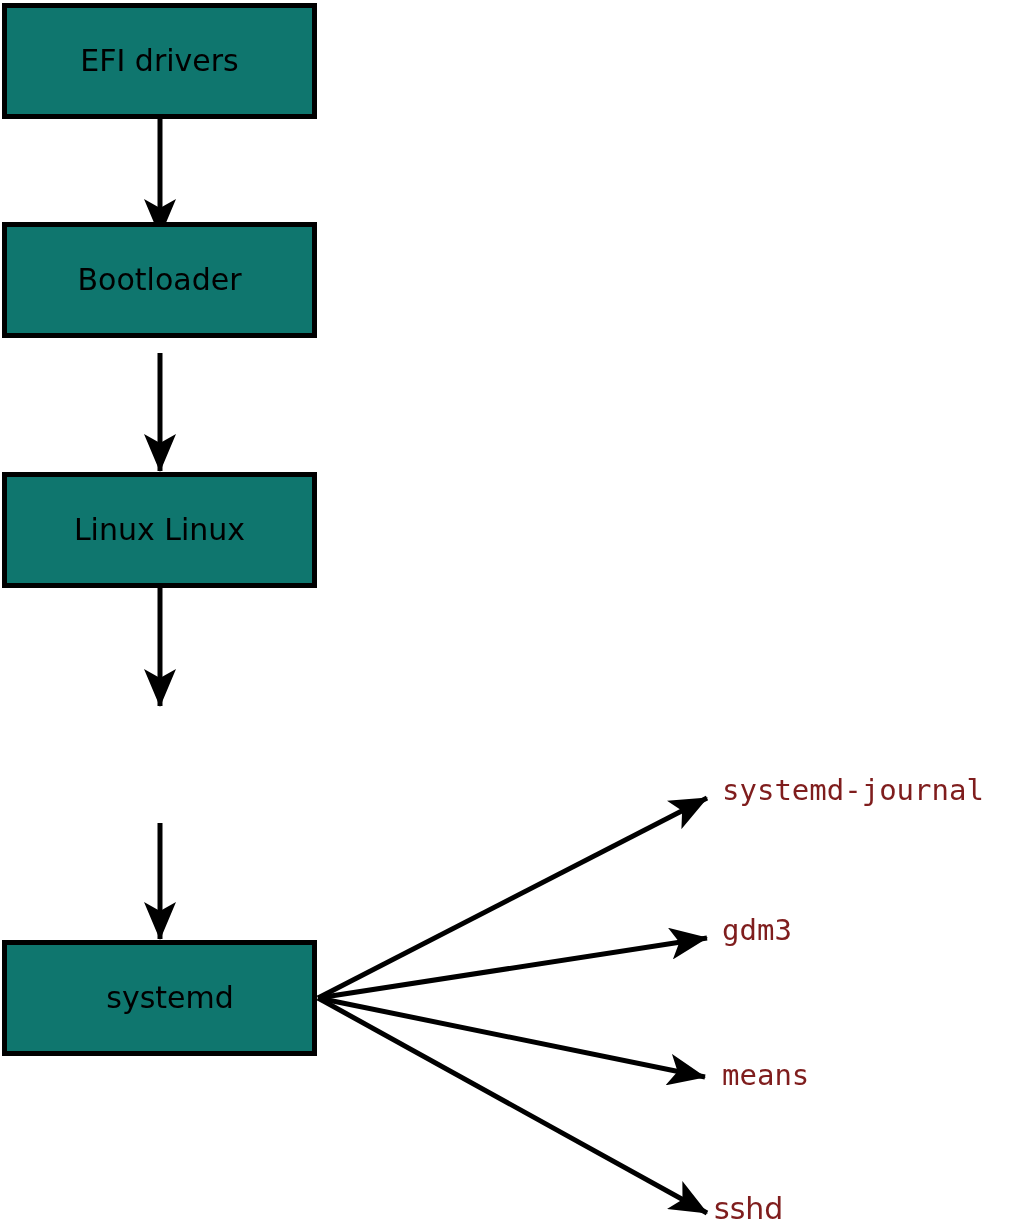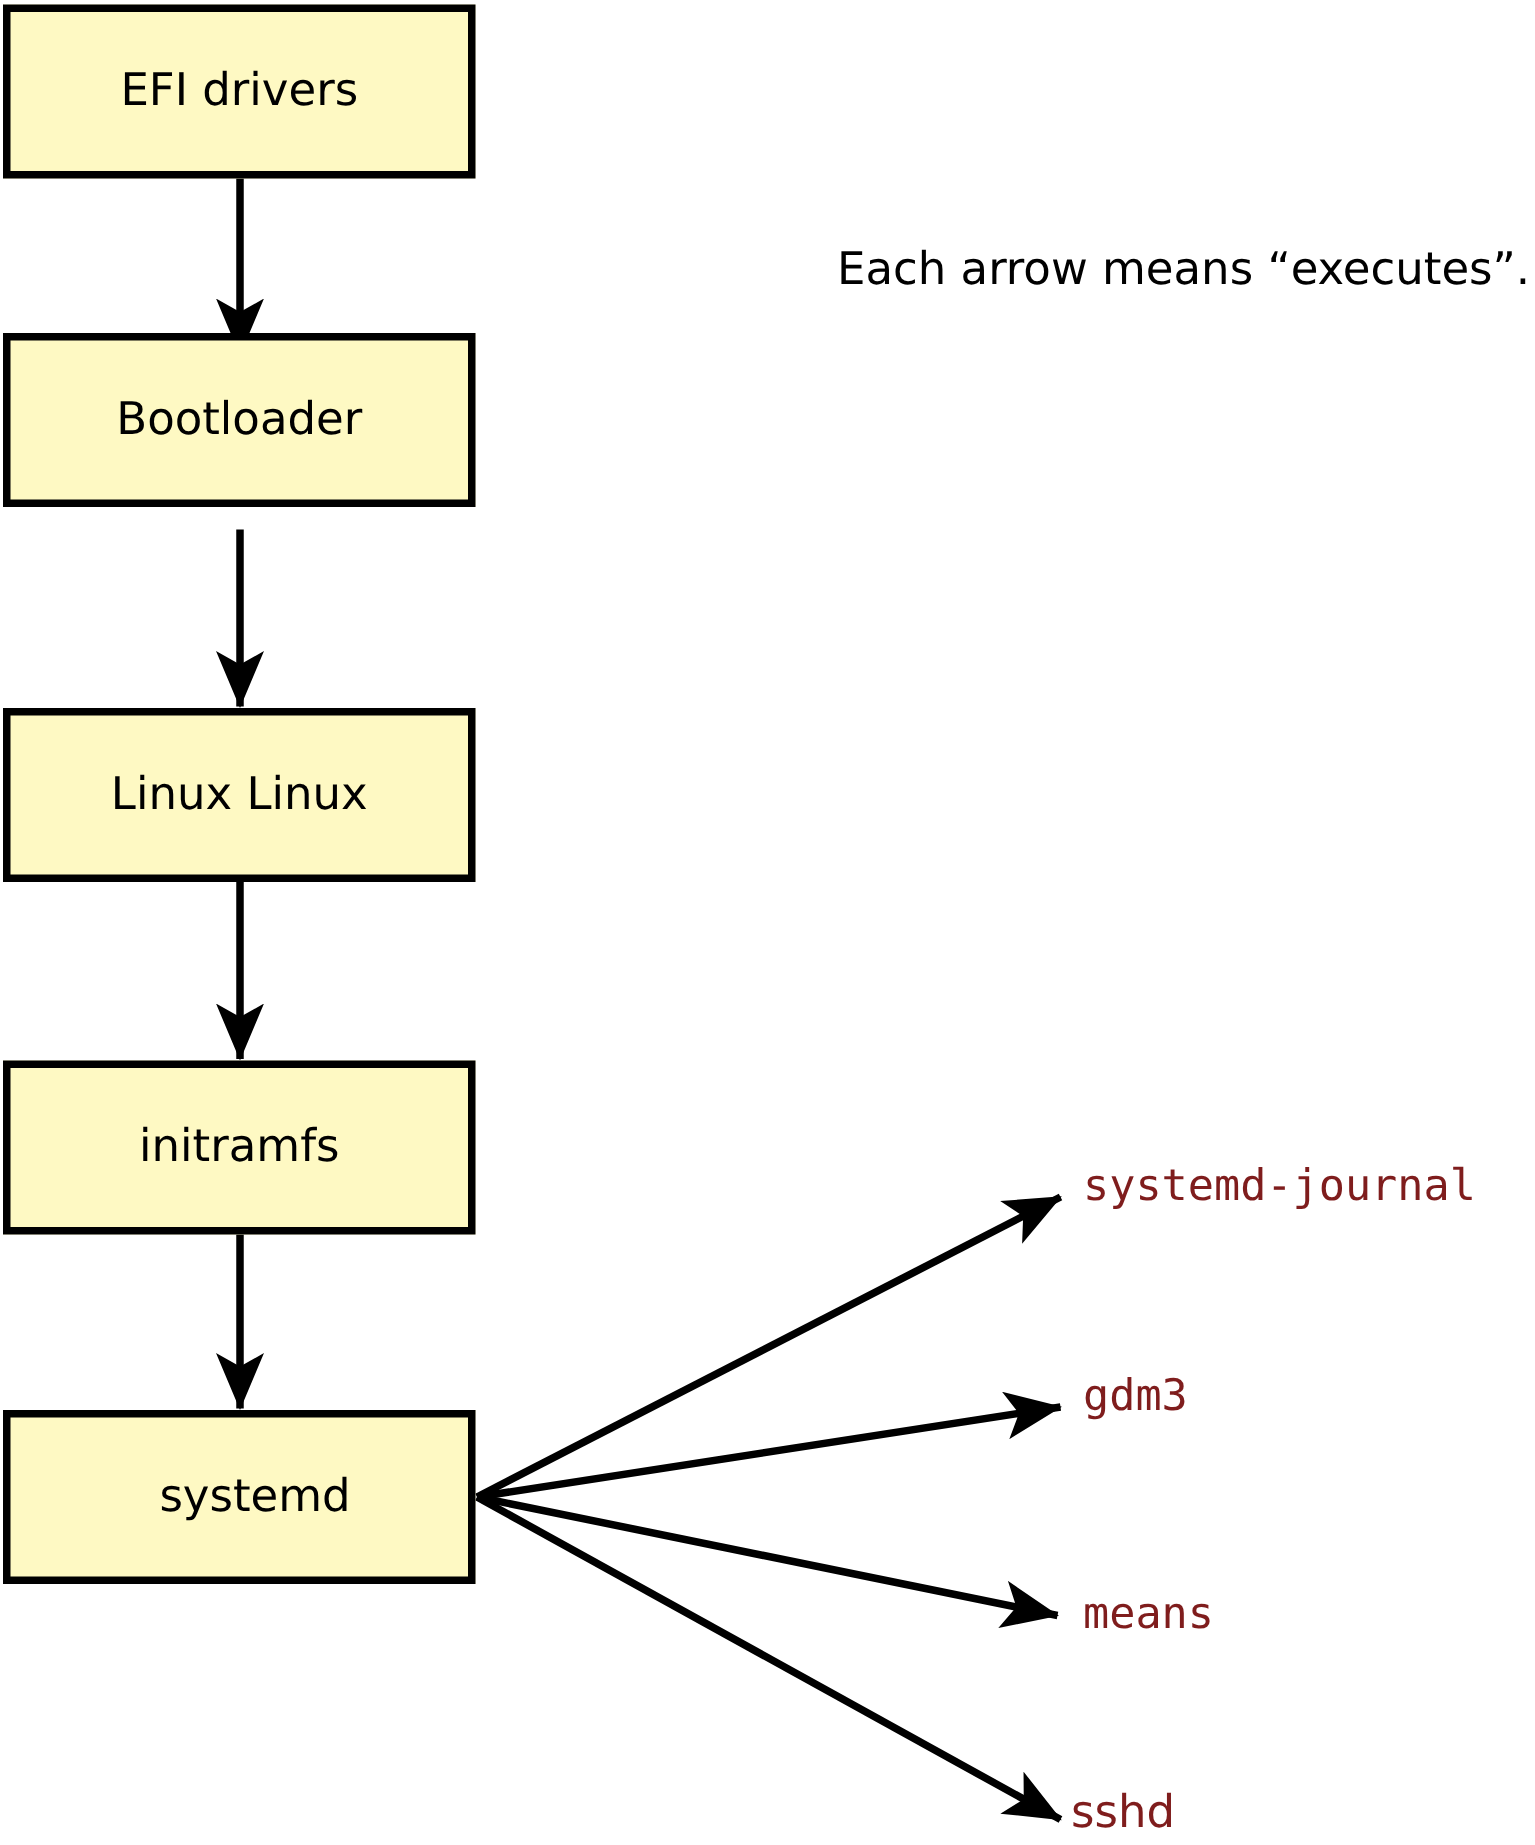--- a/index.html
+++ b/index.html
@@ -23,21 +23,21 @@
     width: 1023px;
     height: 1230px;
   }
   .node-box {
     position: absolute;
     left: 2px;
     width: 315px;
     height: 116px;
     box-sizing: border-box;
     border: 5px solid #000000;
-    background: #fef9c3;
+    background: #0f766e;
     display: flex;
     align-items: center;
     justify-content: center;
   }
   .node-label {
     font-size: 30px;
     line-height: 1.2;
     color: #000000;
     white-space: nowrap;
   }
@@ -103,28 +103,24 @@
   </div>
 
   <div class="node-box box-bootloader">
     <span class="node-label">Bootloader</span>
   </div>
 
   <div class="node-box box-kernel">
     <span class="node-label">Linux Linux</span>
   </div>
 
-  <div class="node-box box-initramfs">
-    <span class="node-label">initramfs</span>
-  </div>
 
   <div class="node-box box-systemd">
     <span class="node-label">systemd</span>
   </div>
 
-  <div class="note-text">Each arrow means “executes”.</div>
 
   <div class="target-label target-mono t-journal">systemd-journal</div>
   <div class="target-label target-mono t-gdm3">gdm3</div>
   <div class="target-label target-mono t-getty">means</div>
   <div class="target-label target-sans t-sshd">sshd</div>
 
 </div>
 
 </body></html>

